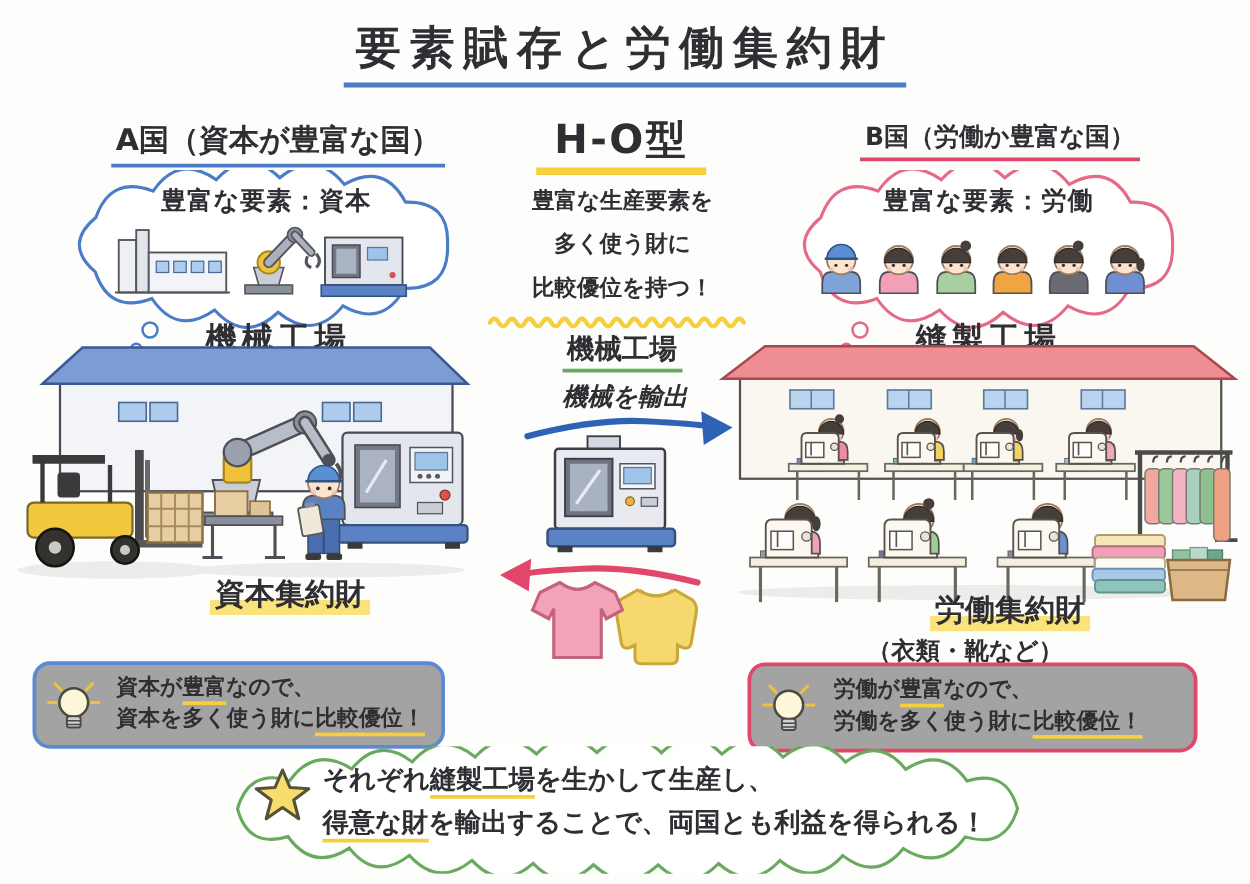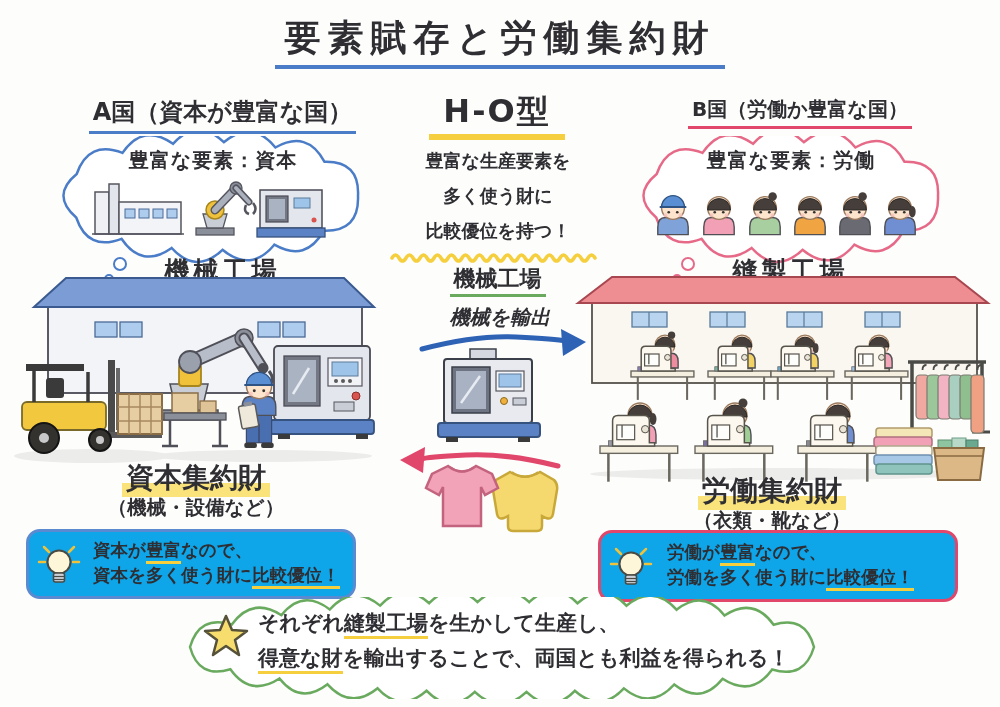--- a/index.html
+++ b/index.html
@@ -12,24 +12,24 @@
   .ctr{text-align:center;}
   
   .title-span{font-size:36px;font-weight:bold;letter-spacing:7px;
     padding:0 10px 7px;border-bottom:4px solid #4a7cc7;}
   
   .hdrA-span{font-size:24px;font-weight:bold;padding:0 4px 5px;border-bottom:3px solid #4a7cc7;}
   .hdrHO-span{font-size:32px;font-weight:bold;letter-spacing:2px;padding:0 14px 4px;border-bottom:6px solid #f5cf3d;}
   .hdrB-span{font-size:20px;font-weight:bold;padding:0 4px 5px;border-bottom:3px solid #e0476a;}
   .bubble-label{font-size:20px;font-weight:bold;letter-spacing:1px;}
   .factory-label{font-size:25px;font-weight:bold;letter-spacing:4px;}
-  .goods-title{font-size:28px;font-weight:bold;}
+  .goods-title{font-size:24px;font-weight:bold;text-align:right;}
   .ymark{background:linear-gradient(transparent 60%,#fae37a 60%);padding:0 4px 3px;}
   .goods-sub{font-size:19.5px;font-weight:bold;}
-  .tipbox{border-radius:14px;background:#0ea5e9;}
+  .tipbox{border-radius:14px;background:#a3a3a3;}
   .tipbox.blue{border:3px solid #5b8ad0;}
   .tipbox.red{border:3px solid #e0476a;}
   .tip-text{font-size:17.5px;font-weight:bold;line-height:25px;white-space:nowrap;}
   .yline{border-bottom:3px solid #f5cf3d;padding-bottom:1px;}
   .ho-desc{font-size:18px;font-weight:bold;line-height:35px;}
   .trade-span{font-size:22px;font-weight:bold;padding:0 4px 3px;border-bottom:3.5px solid #6aaa5f;}
   .export-label{font-size:20px;font-weight:bold;}
   .concl-text{font-size:21px;font-weight:bold;line-height:35px;white-space:nowrap;}
 </style>
 </head>
@@ -444,21 +444,20 @@
     </g>
     <g>
       <path d="M 24,10 L 8,18 L 2,32 L 15,39 L 19,31 L 19,70 L 57,70 L 57,31 L 61,39 L 74,32 L 68,18 L 52,10 Q 38,21 24,10 Z" fill="#f2a3b8" stroke="#c4637e" stroke-width="2.5"></path>
       <path d="M 26,11 Q 38,20 50,11" fill="none" stroke="#c4637e" stroke-width="2"></path>
     </g>
   </svg>
 
   <div class="abs ctr goods-title" style="left:96px;top:459px;width:200px;">
     <span class="ymark">資本集約財</span>
   </div>
-  <div class="abs ctr goods-sub" style="left:76px;top:494px;width:240px;">（機械・設備など）</div>
   <div class="abs ctr goods-title" style="left:672px;top:472px;width:200px;">
     <span class="ymark">労働集約財</span>
   </div>
   <div class="abs ctr goods-sub" style="left:652px;top:507px;width:240px;">（衣類・靴など）</div>
 
   <div class="abs tipbox blue" style="left:26px;top:529px;width:324px;height:64px;">
     <svg class="abs" style="left:8px;top:8px;" width="44" height="50">
       <line x1="7" y1="7" x2="12" y2="12" stroke="#f0c23c" stroke-width="2.5" stroke-linecap="round"></line>
       <line x1="37" y1="7" x2="32" y2="12" stroke="#f0c23c" stroke-width="2.5" stroke-linecap="round"></line>
       <line x1="2" y1="22" x2="8" y2="22" stroke="#f0c23c" stroke-width="2.5" stroke-linecap="round"></line>

